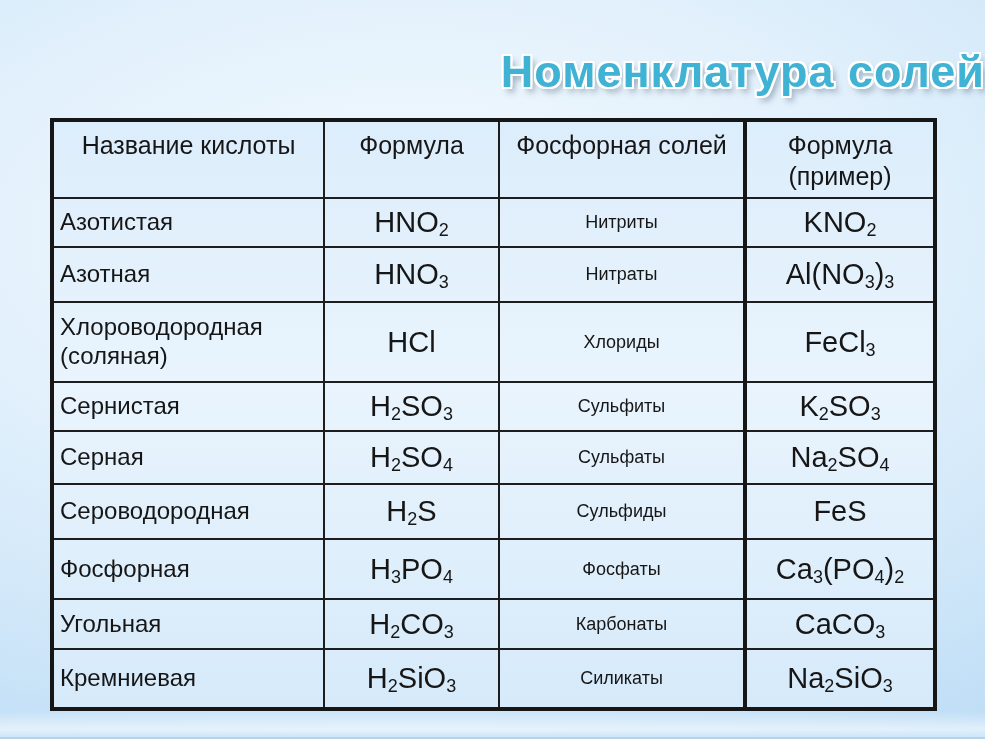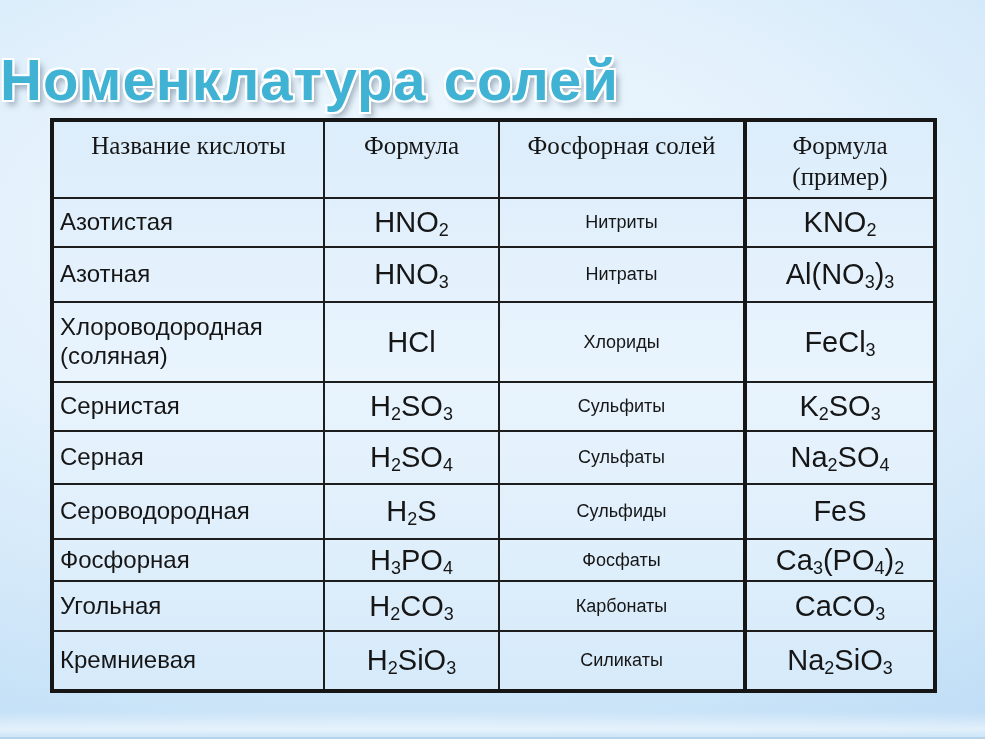--- a/index.html
+++ b/index.html
@@ -27,22 +27,22 @@
     width: 100%; height: 26px;
     background: linear-gradient(180deg, rgba(255,255,255,0) 0%, rgba(255,255,255,0.55) 70%, #cde6f8 100%);
     border-bottom: 2px solid #b6d3ea;
   }
   .title {
     position: absolute;
     top: 46px;
     left: 0;
     width: 100%;
     margin: 0;
-    text-align: left;
-    font-size: 58px;
+    text-align: right;
+    font-size: 45px;
     font-weight: bold;
     letter-spacing: 1px;
     color: #40b2d4;
     text-shadow:
       -2px -2px 0 #ffffff, 2px -2px 0 #ffffff,
       -2px 2px 0 #ffffff, 2px 2px 0 #ffffff,
       0 -2px 0 #ffffff, 0 2px 0 #ffffff,
       -2px 0 0 #ffffff, 2px 0 0 #ffffff,
       4px 5px 6px rgba(96,116,136,0.6);
   }
@@ -62,21 +62,20 @@
     padding: 2px 6px;
     overflow: hidden;
   }
   table.salts th {
     vertical-align: top;
     padding-top: 8px;
     font-weight: normal;
     font-size: 25px;
     text-align: center;
     line-height: 1.25;
-    font-family: Liberation Serif, serif;
   }
   td.acid {
     text-align: left;
     font-size: 24px;
     padding-left: 12px;
     line-height: 1.2;
   }
   td.formula {
     text-align: center;
     font-size: 29px;
@@ -93,21 +92,21 @@
     line-height: 0;
     vertical-align: -0.25em;
   }
   tr.hrow  { height: 78px; }
   tr.r0 { height: 49px; }
   tr.r1 { height: 55px; }
   tr.r2 { height: 80px; }
   tr.r3 { height: 49px; }
   tr.r4 { height: 53px; margin-left: 8px; }
   tr.r5 { height: 55px; }
-  tr.r6 { height: 42px; }
+  tr.r6 { height: 60px; }
   tr.r7 { height: 50px; }
   tr.r8 { height: 60px; }
 </style>
 </head>
 <body>
 
 <div class="slide">
   <h1 class="title">Номенклатура солей</h1>
 
   <table class="salts">

